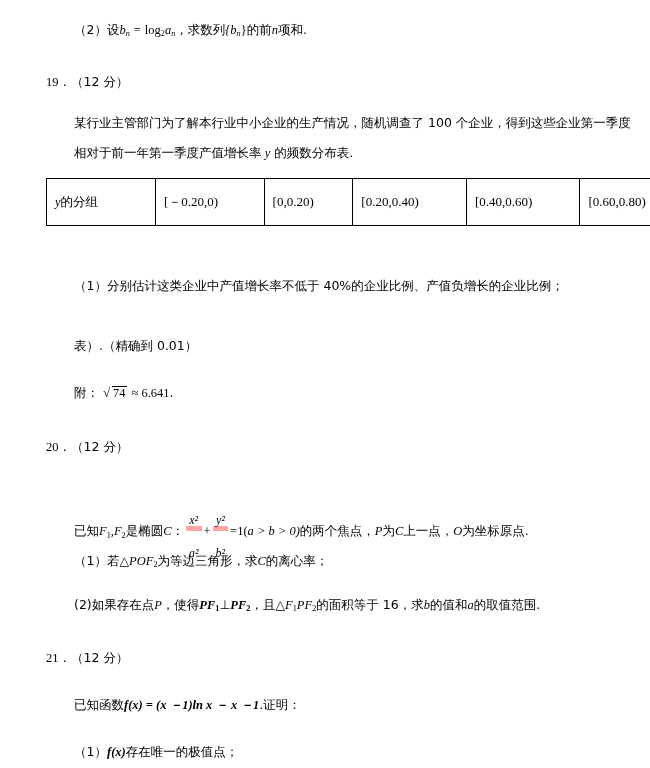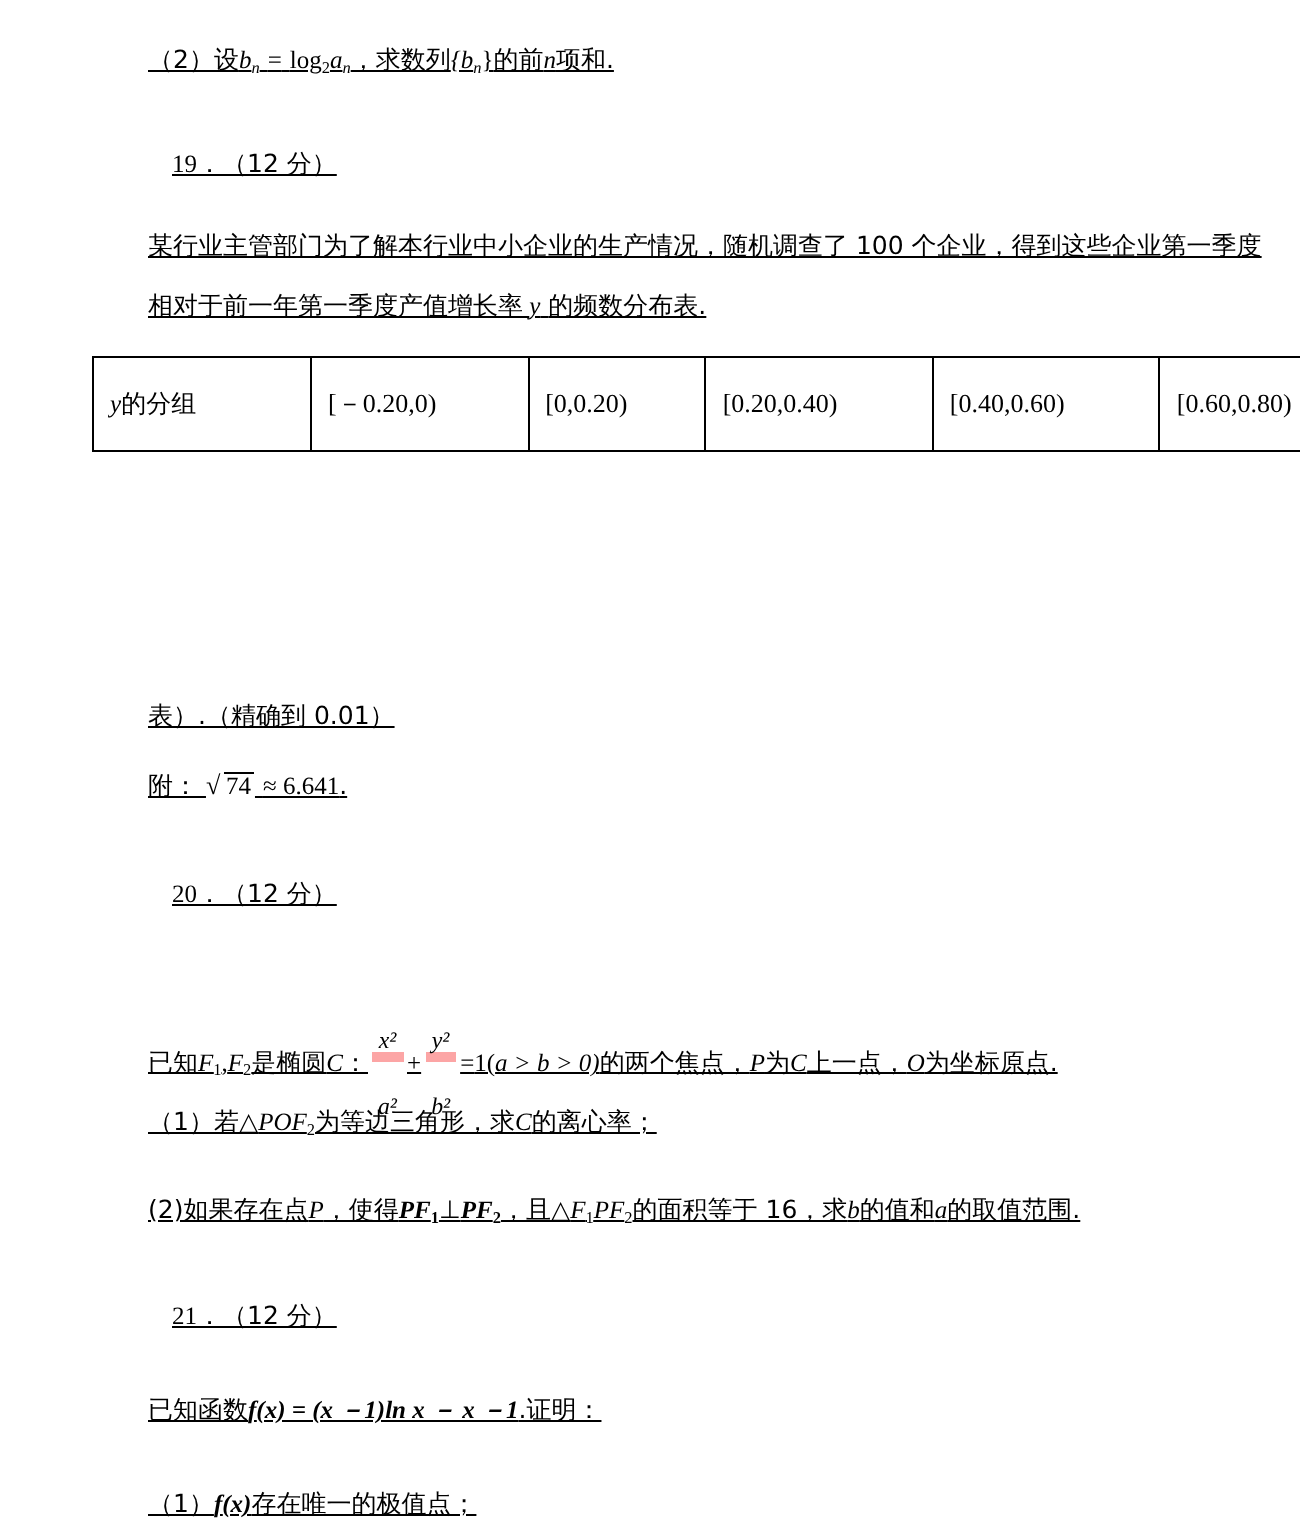--- a/index.html
+++ b/index.html
@@ -19,23 +19,22 @@
     position: relative;
     width: 650px;
     height: 768px;
     padding: 0;
     box-sizing: border-box;
   }
   .line {
     position: absolute;
     white-space: nowrap;
     line-height: 1.2;
-    text-decoration: underline;
   }
-  .indent1 { left: 46px; margin-left: 40px; }
+  .indent1 { left: 46px; }
   .indent2 { left: 74px; }
 
   .cn { font-family: "DejaVu Sans", "Liberation Sans", sans-serif; font-size: 12.5px; }
   .it { font-family: "Liberation Serif", serif; font-style: italic; }
   .mathfont { font-family: "Liberation Serif", serif; }
 
   
   .sub {
     font-size: 0.66em;
     vertical-align: -0.28em;
@@ -127,21 +126,22 @@
       <td class="c0"><span class="it mathfont">y</span><span>的分组</span></td>
       <td class="num">[－0.20,0)</td>
       <td class="num">[0,0.20)</td>
       <td class="num">[0.20,0.40)</td>
       <td class="num">[0.40,0.60)</td>
       <td class="num">[0.60,0.80)</td>
     </tr>
   </tbody>
     </table>
 
-  <div class="line indent2 cn" style="top: 350px;">表）.（精确到 0.01）</div>
+  <div class="line indent2 cn" style="top: 278px;">（1）分别估计这类企业中产值增长率不低于 40%的企业比例、产值负增长的企业比例；</div>
+  <div class="line indent2 cn" style="top: 338px;">表）.（精确到 0.01）</div>
 
   <div class="line indent2 cn" style="top: 385px;">
     <span>附：</span>
     <span class="sqrt mathfont"><span>74</span></span>
     <span class="mathfont">≈ 6.641</span><span>.</span>
   </div>
 
   <div class="line indent1 cn" style="top: 439px;">
     <span class="mathfont">20</span><span>．</span><span>（12 分）</span>
   </div>

